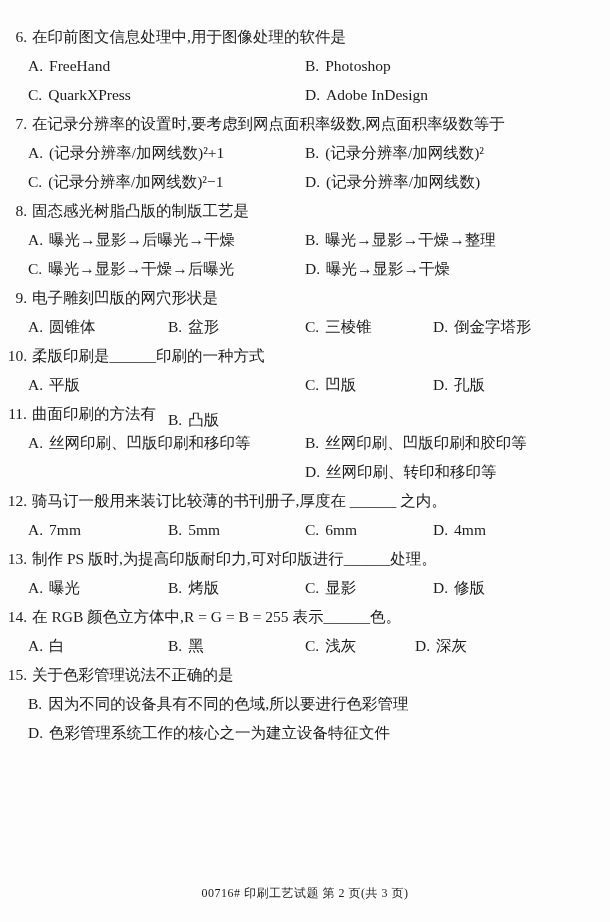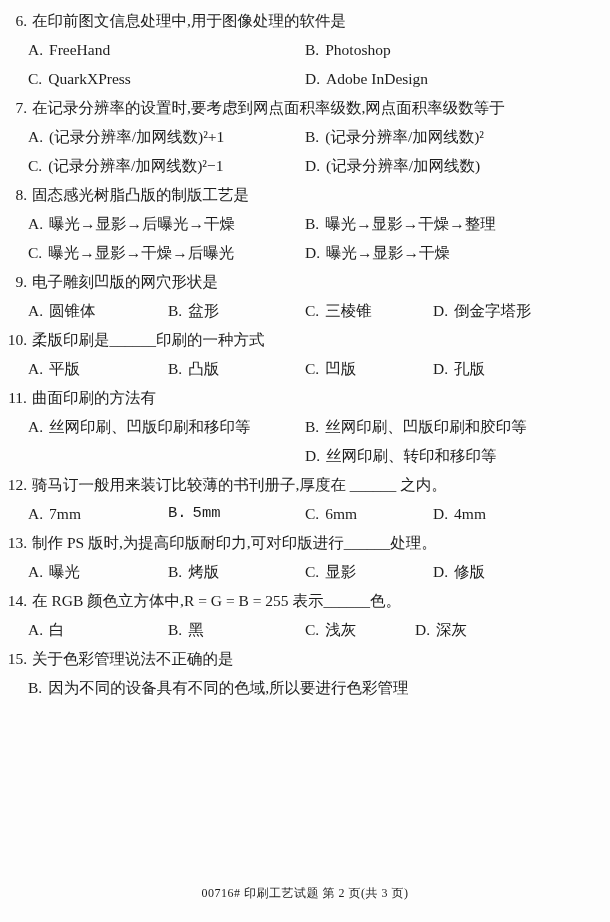--- a/index.html
+++ b/index.html
@@ -12,21 +12,21 @@
   }
   .page{
     position:relative;
     width:610px;height:922px;
     background:#fdfdfd;
     overflow:hidden;
   }
   .content{
     position:absolute;
     left:0;top:0;right:0;
-    padding-top:6px;
+    padding-top:22px;
     font-size:15.5px;
   }
   .line{
     position:relative;
     height:29px;
     line-height:29px;
     white-space:nowrap;
   }
   .stem-line{padding-left:4px;}
   .qnum{
@@ -94,40 +94,40 @@
           <span class="opt" style="left: 28px;"><span class="olabel">A.</span><span class="otext">圆锥体</span></span>
           <span class="opt" style="left: 168px;"><span class="olabel">B.</span><span class="otext">盆形</span></span>
           <span class="opt" style="left: 305px;"><span class="olabel">C.</span><span class="otext">三棱锥</span></span>
           <span class="opt" style="left: 433px;"><span class="olabel">D.</span><span class="otext">倒金字塔形</span></span>
         </div>
       </div>
       <div class="question">
         <div class="line stem-line"><span class="qnum">10.</span><span class="stem">柔版印刷是______印刷的一种方式</span></div>
         <div class="line opt-row">
           <span class="opt" style="left: 28px;"><span class="olabel">A.</span><span class="otext">平版</span></span>
-          <span class="opt" style="left: 168px;"><span class="olabel">B.</span><span class="otext">凸版</span></span>
+          <span class="opt" style="left: 168px; margin-top: 35px;"><span class="olabel">B.</span><span class="otext">凸版</span></span>
           <span class="opt" style="left: 305px;"><span class="olabel">C.</span><span class="otext">凹版</span></span>
           <span class="opt" style="left: 433px;"><span class="olabel">D.</span><span class="otext">孔版</span></span>
         </div>
       </div>
       <div class="question">
         <div class="line stem-line"><span class="qnum">11.</span><span class="stem">曲面印刷的方法有</span></div>
         <div class="line opt-row">
           <span class="opt" style="left: 28px;"><span class="olabel">A.</span><span class="otext">丝网印刷、凹版印刷和移印等</span></span>
           <span class="opt" style="left: 305px;"><span class="olabel">B.</span><span class="otext">丝网印刷、凹版印刷和胶印等</span></span>
         </div>
         <div class="line opt-row">
           <span class="opt" style="left: 305px;"><span class="olabel">D.</span><span class="otext">丝网印刷、转印和移印等</span></span>
         </div>
       </div>
       <div class="question">
         <div class="line stem-line"><span class="qnum">12.</span><span class="stem">骑马订一般用来装订比较薄的书刊册子,厚度在 ______ 之内。</span></div>
         <div class="line opt-row">
           <span class="opt" style="left: 28px;"><span class="olabel">A.</span><span class="otext">7mm</span></span>
-          <span class="opt" style="left: 168px; font-family: Liberation Mono, monospace;"><span class="olabel">B.</span><span class="otext">5mm</span></span>
+          <span class="opt" style="left: 168px;"><span class="olabel">B.</span><span class="otext">5mm</span></span>
           <span class="opt" style="left: 305px;"><span class="olabel">C.</span><span class="otext">6mm</span></span>
           <span class="opt" style="left: 433px;"><span class="olabel">D.</span><span class="otext">4mm</span></span>
         </div>
       </div>
       <div class="question">
         <div class="line stem-line"><span class="qnum">13.</span><span class="stem">制作 PS 版时,为提高印版耐印力,可对印版进行______处理。</span></div>
         <div class="line opt-row">
           <span class="opt" style="left: 28px;"><span class="olabel">A.</span><span class="otext">曝光</span></span>
           <span class="opt" style="left: 168px;"><span class="olabel">B.</span><span class="otext">烤版</span></span>
           <span class="opt" style="left: 305px;"><span class="olabel">C.</span><span class="otext">显影</span></span>
@@ -141,16 +141,19 @@
           <span class="opt" style="left: 168px;"><span class="olabel">B.</span><span class="otext">黑</span></span>
           <span class="opt" style="left: 305px;"><span class="olabel">C.</span><span class="otext">浅灰</span></span>
           <span class="opt" style="left: 415px; text-align: center;"><span class="olabel">D.</span><span class="otext">深灰</span></span>
         </div>
       </div>
       <div class="question">
         <div class="line stem-line"><span class="qnum">15.</span><span class="stem">关于色彩管理说法不正确的是</span></div>
         <div class="line opt-row">
           <span class="opt" style="left: 28px;"><span class="olabel">B.</span><span class="otext">因为不同的设备具有不同的色域,所以要进行色彩管理</span></span>
         </div>
+        <div class="line opt-row">
+          <span class="opt" style="left: 28px;"><span class="olabel">D.</span><span class="otext">色彩管理系统工作的核心之一为建立设备特征文件</span></span>
+        </div>
       </div>
     </div>
   <div class="footer">00716# 印刷工艺试题 第 2 页(共 3 页)</div>
 </div>
 
 </body></html>

